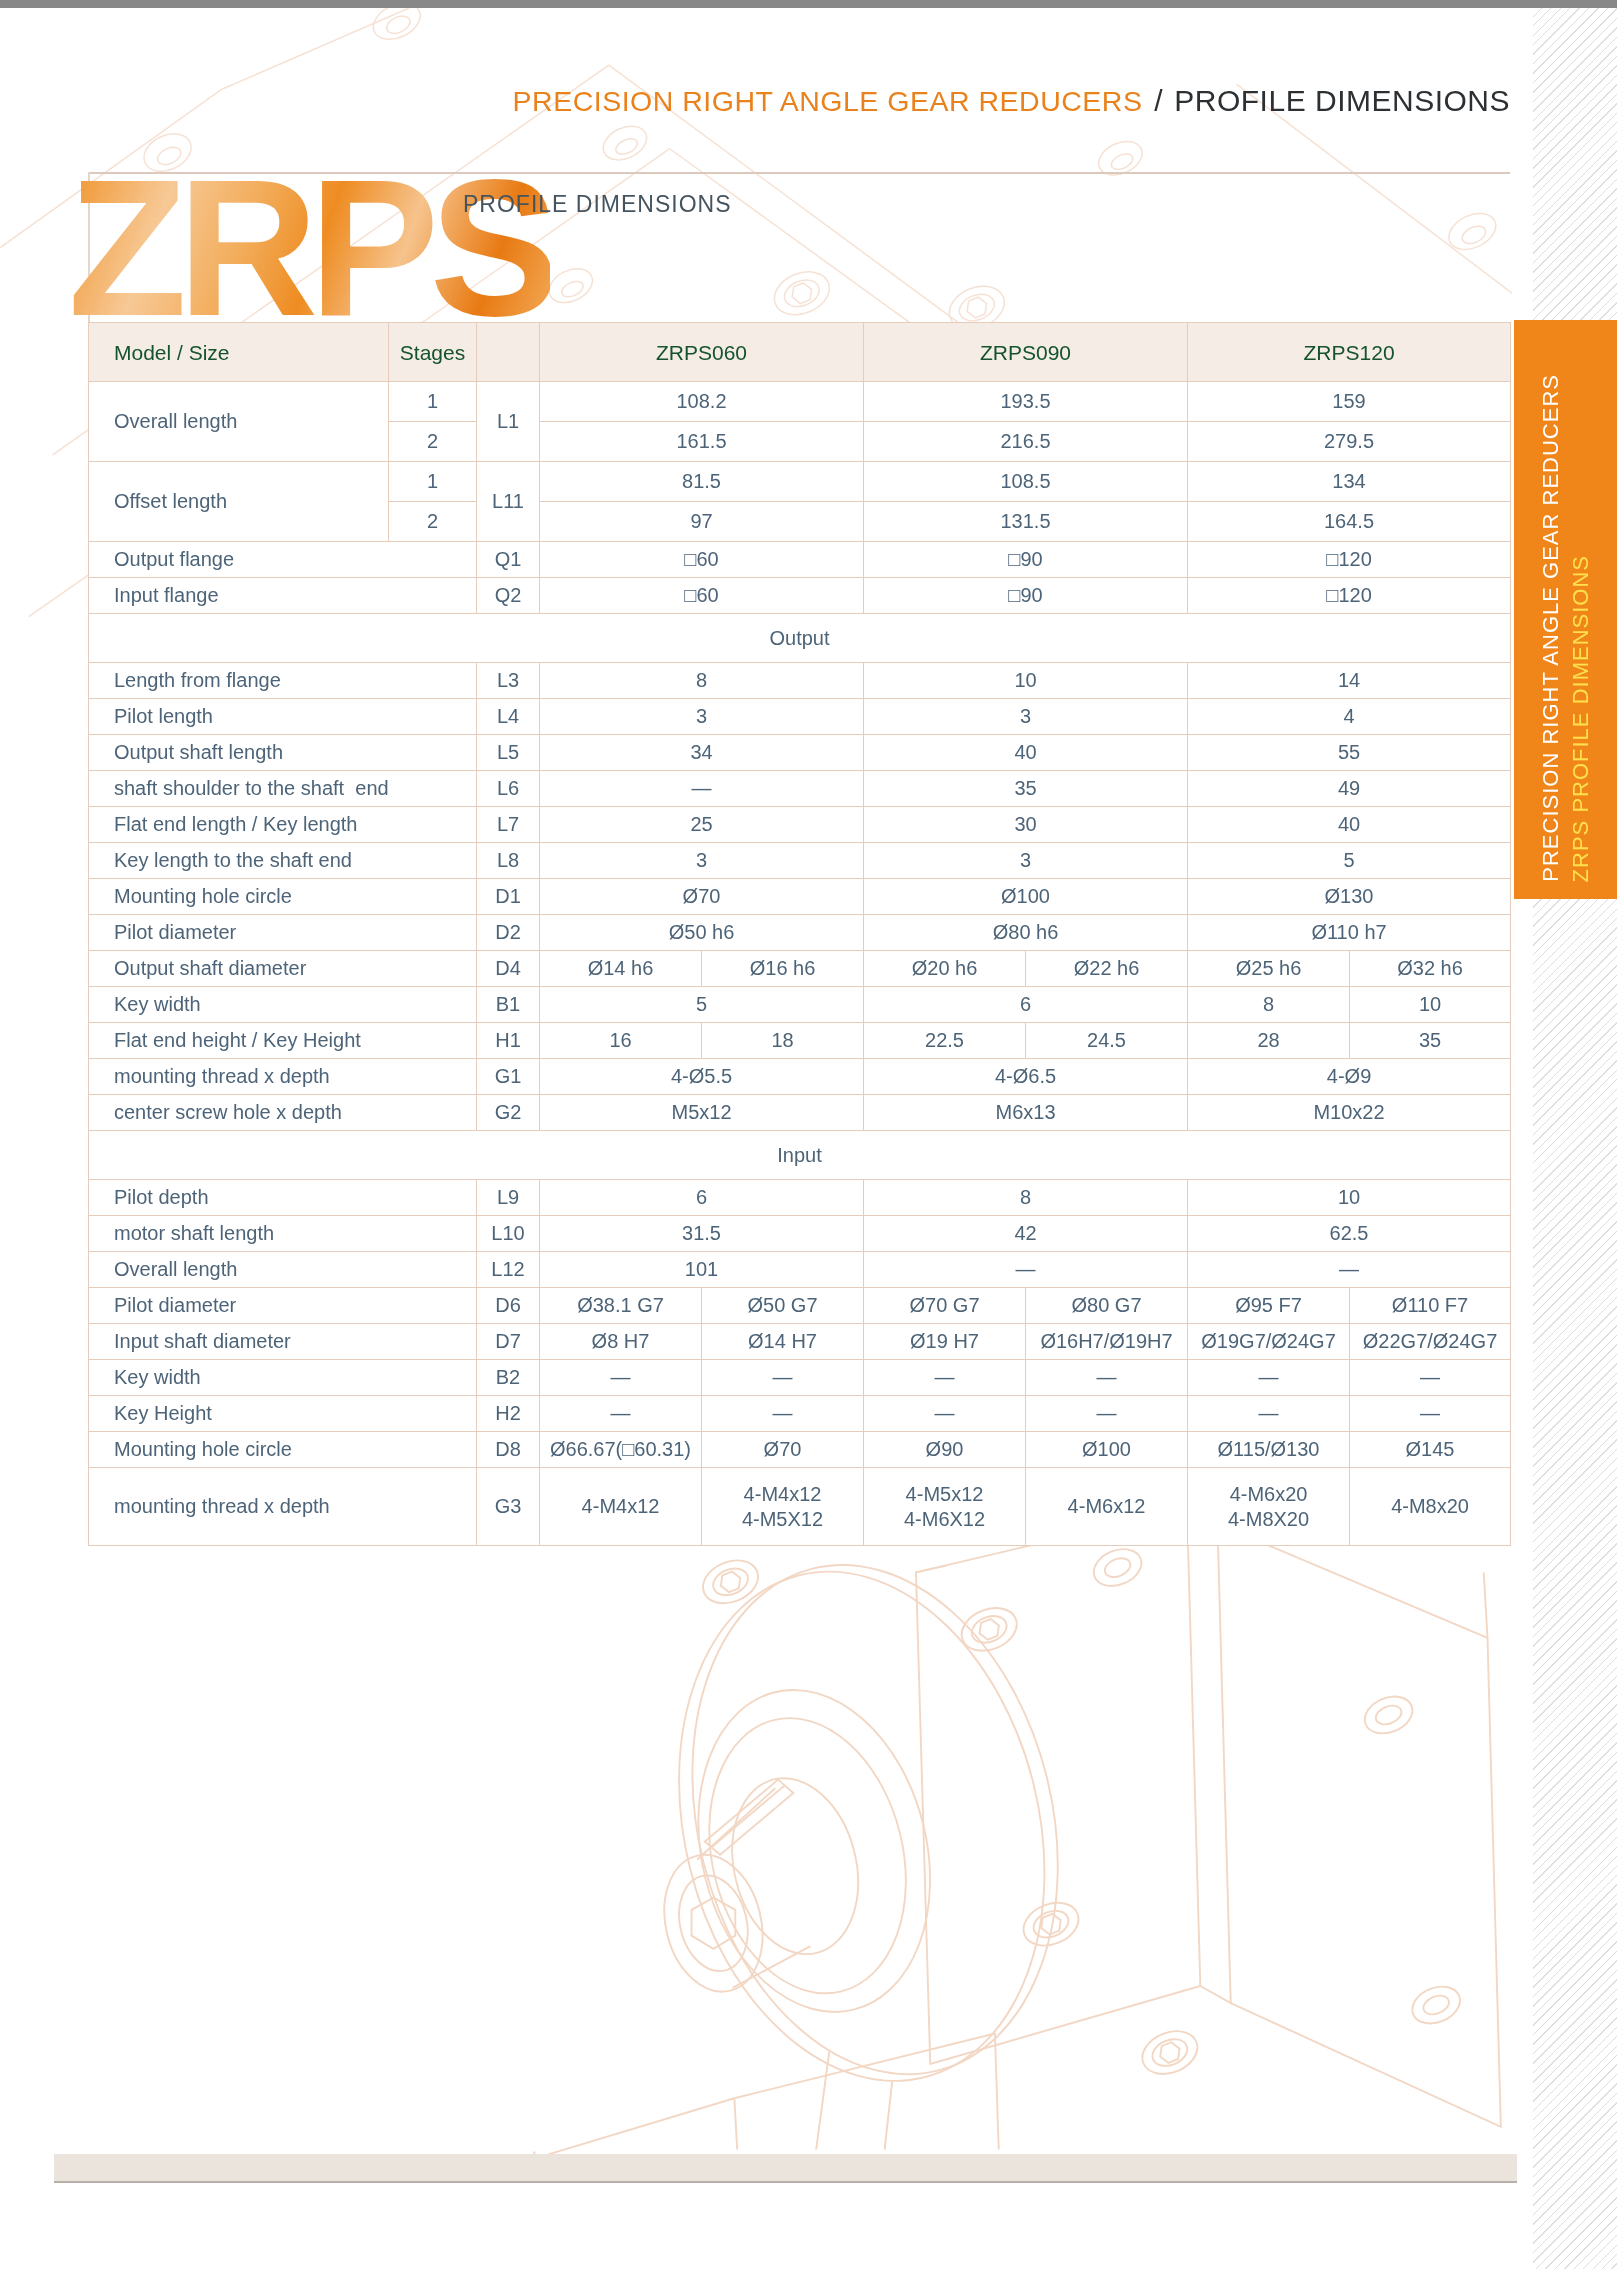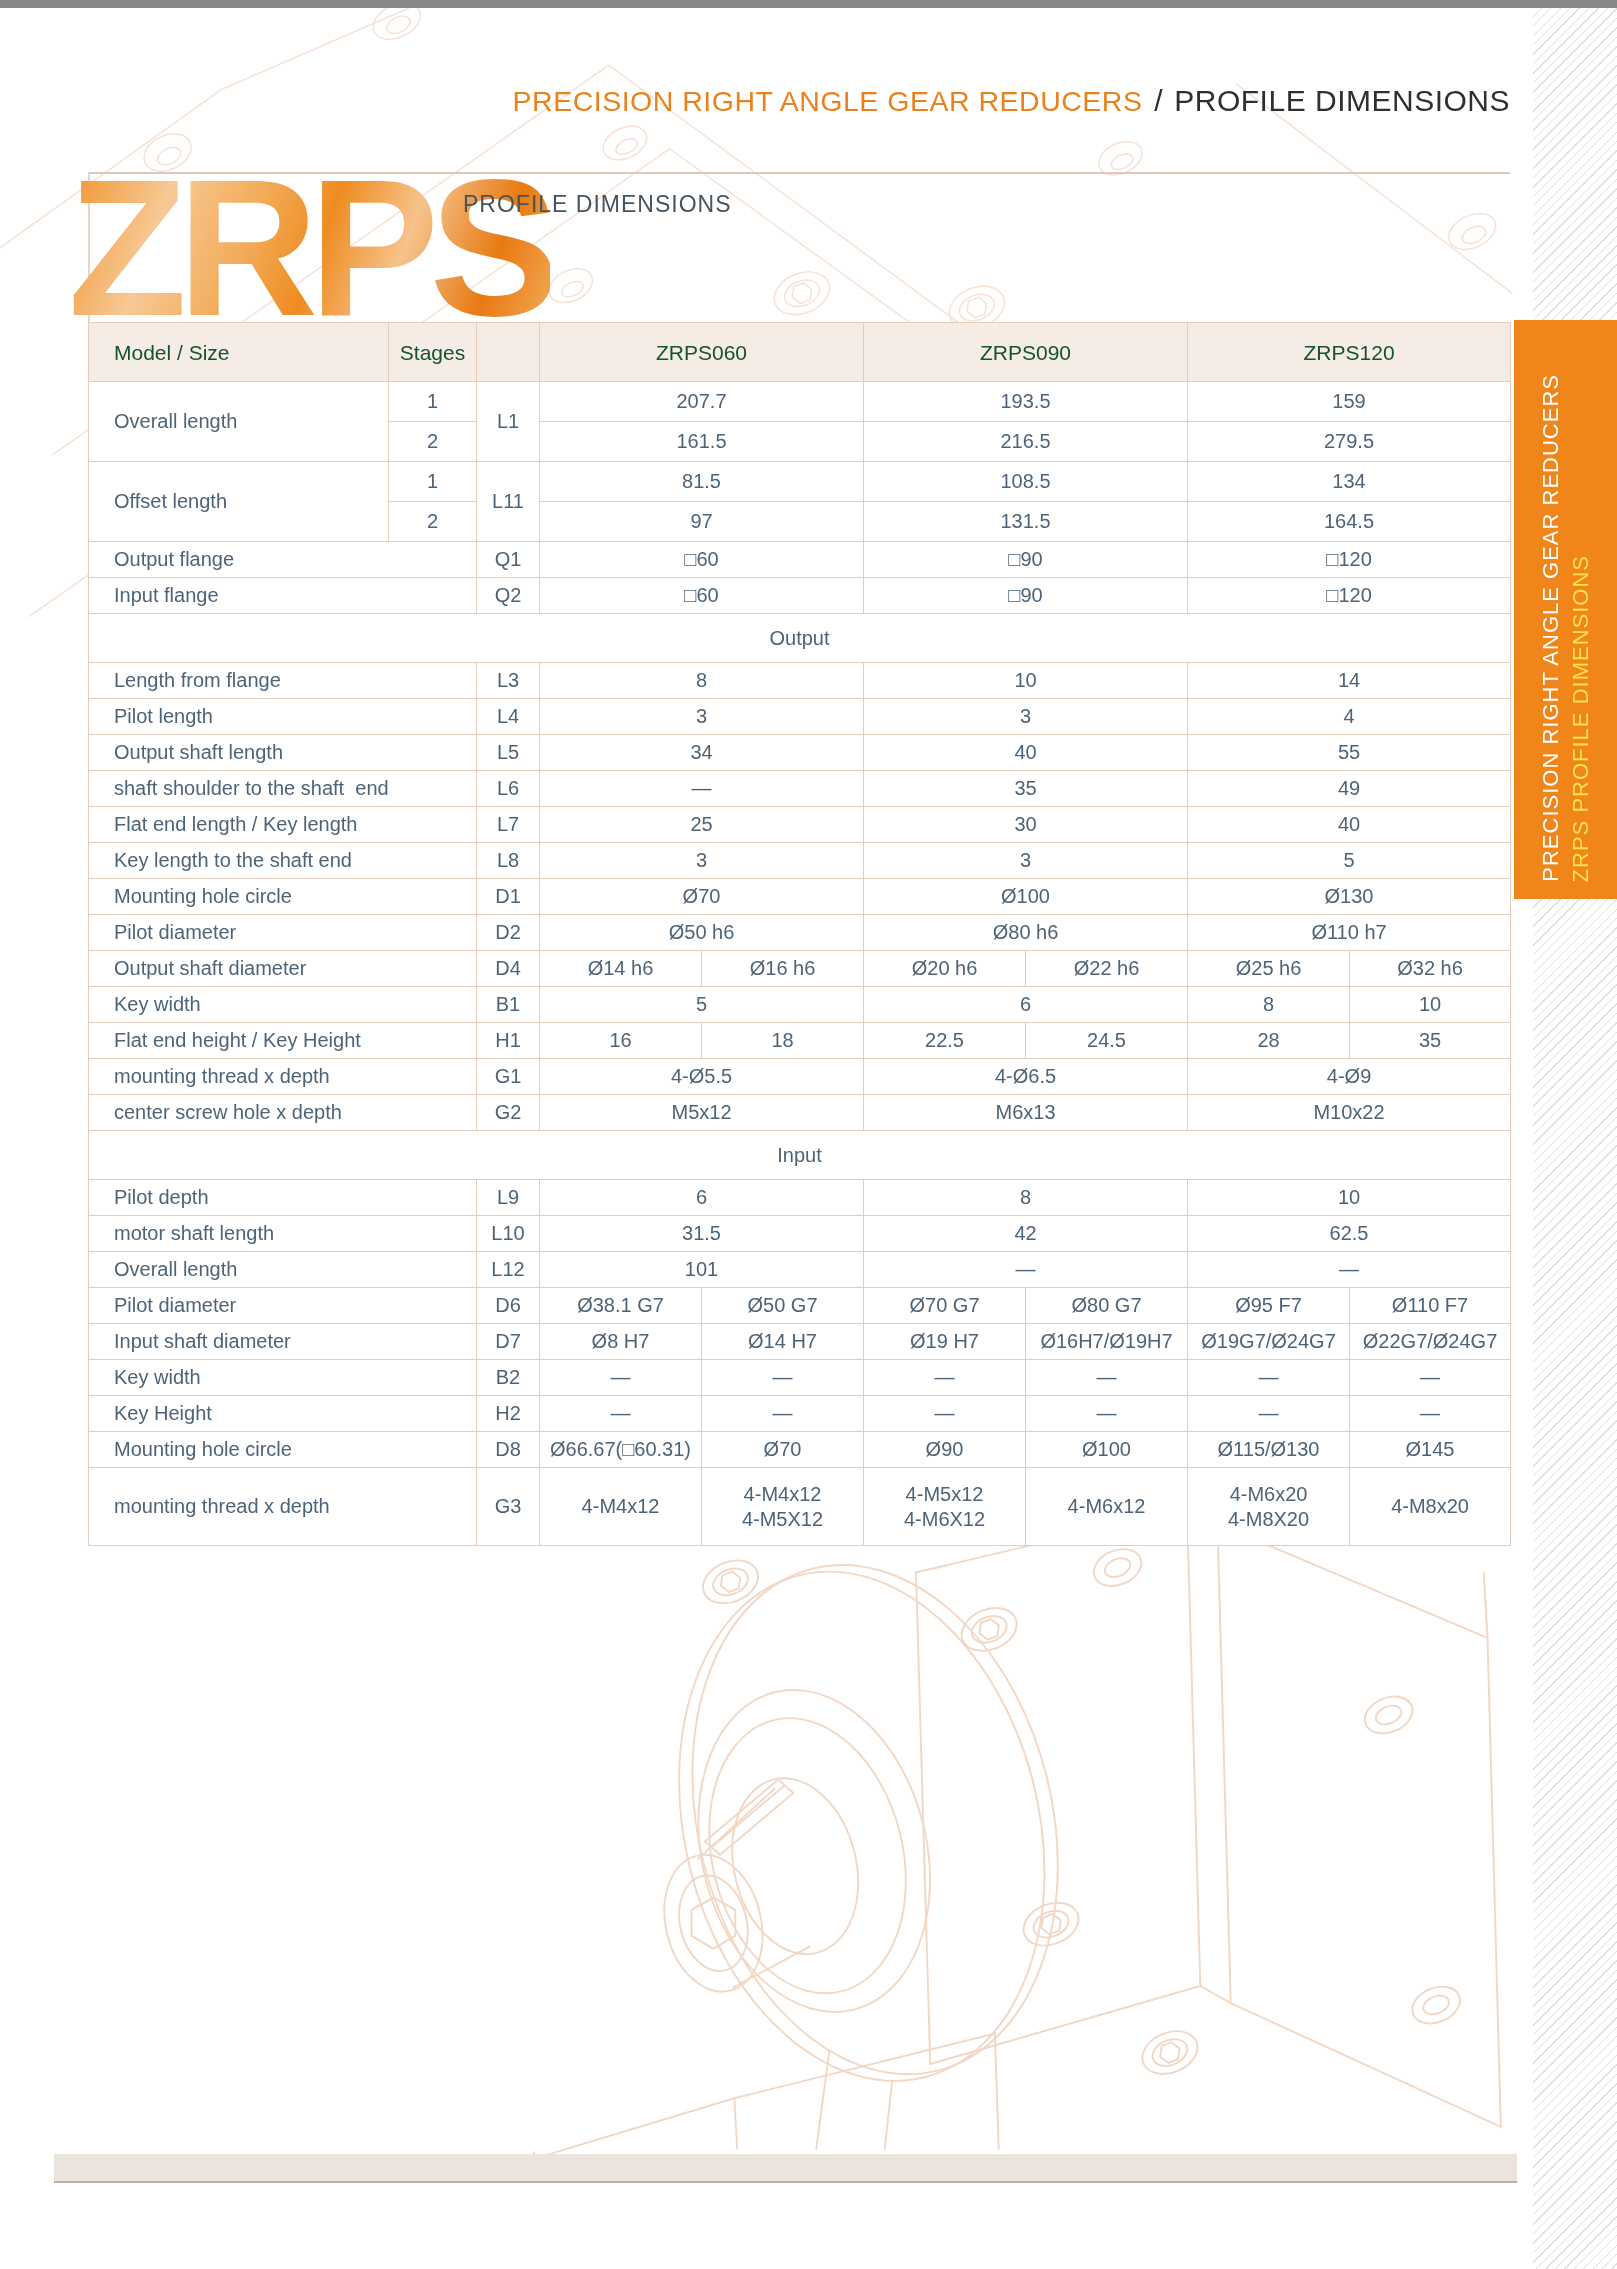--- a/index.html
+++ b/index.html
@@ -213,21 +213,21 @@
           <th>Stages</th>
           <th></th>
           <th colspan="2">ZRPS060</th>
           <th colspan="2">ZRPS090</th>
           <th colspan="2">ZRPS120</th>
         </tr>
         <tr class="stage-row">
           <td class="label-cell" rowspan="2">Overall length</td>
           <td>1</td>
           <td rowspan="2">L1</td>
-          <td colspan="2">207.7</td>
+          <td colspan="2">108.2</td>
           <td colspan="2">193.5</td>
           <td colspan="2">159</td>
         </tr>
         <tr class="stage-row">
           <td>2</td>
           <td colspan="2">161.5</td>
           <td colspan="2">216.5</td>
           <td colspan="2">279.5</td>
         </tr>
         <tr class="stage-row">

